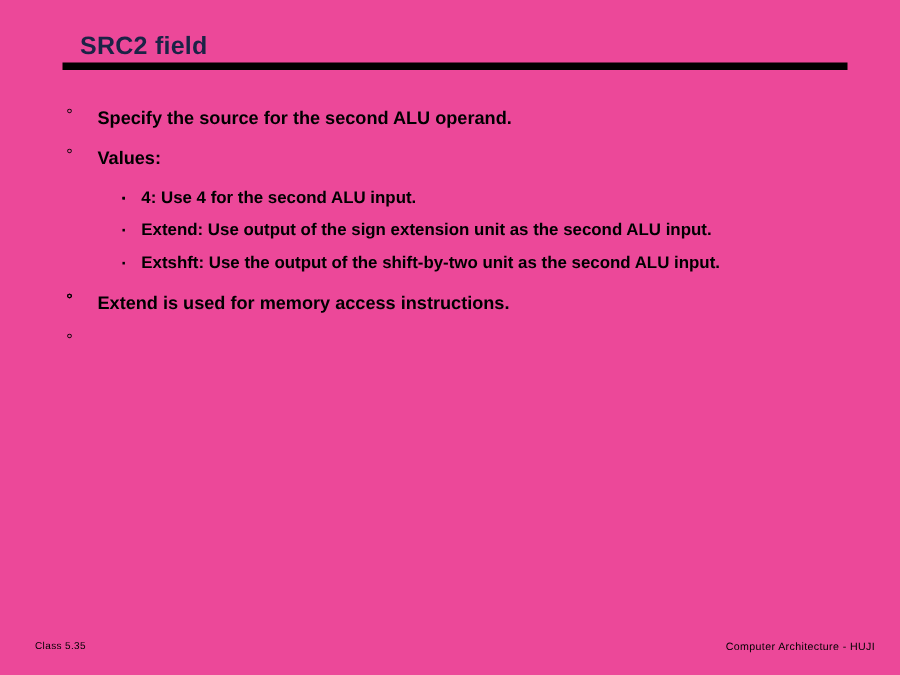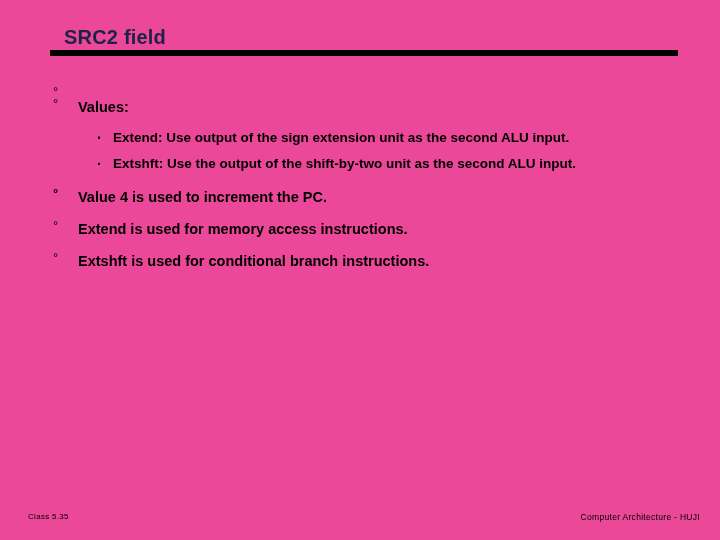--- a/index.html
+++ b/index.html
@@ -121,66 +121,66 @@
 <div class="slide">
 
   <div class="slide-title">SRC2 field</div>
 
   <div class="title-rule"></div>
 
   <div class="body-area">
 
     <div class="bullet-l1">
       <span class="marker">°</span>
+      <span>Specify the source for the second ALU operand.</span>
     </div>
 
     <div class="bullet-l1">
       <span class="marker">°</span>
       <span>Values:</span>
     </div>
 
     <div class="sub-list">
 
       <div class="bullet-l2">
         <span class="marker">·</span>
       </div>
 
       <div class="bullet-l2">
         <span class="marker">·</span>
+        <span>4: Use 4 for the second ALU input.</span>
       </div>
 
       <div class="bullet-l2 wide">
         <span class="marker">·</span>
         <span>Extend: Use output of the sign extension unit as the second ALU input.</span>
       </div>
 
       <div class="bullet-l2 wide">
         <span class="marker">·</span>
         <span>Extshft: Use the output of the shift-by-two unit as the second ALU input.</span>
       </div>
 
     </div>
 
     <div class="bullet-l1 gap-before">
       <span class="marker">°</span>
     </div>
 
     <div class="bullet-l1">
       <span class="marker">°</span>
-      <span>Value 4 is used to increment the PC.</span>
     </div>
 
     <div class="bullet-l1">
       <span class="marker">°</span>
       <span>Extend is used for memory access instructions.</span>
     </div>
 
     <div class="bullet-l1">
       <span class="marker">°</span>
-      <span>Extshft is used for conditional branch instructions.</span>
     </div>
 
   </div>
 
   <div class="footer-left">Class 5.35</div>
 
   <div class="footer-right">Computer Architecture - HUJI</div>
 
 </div>
 

